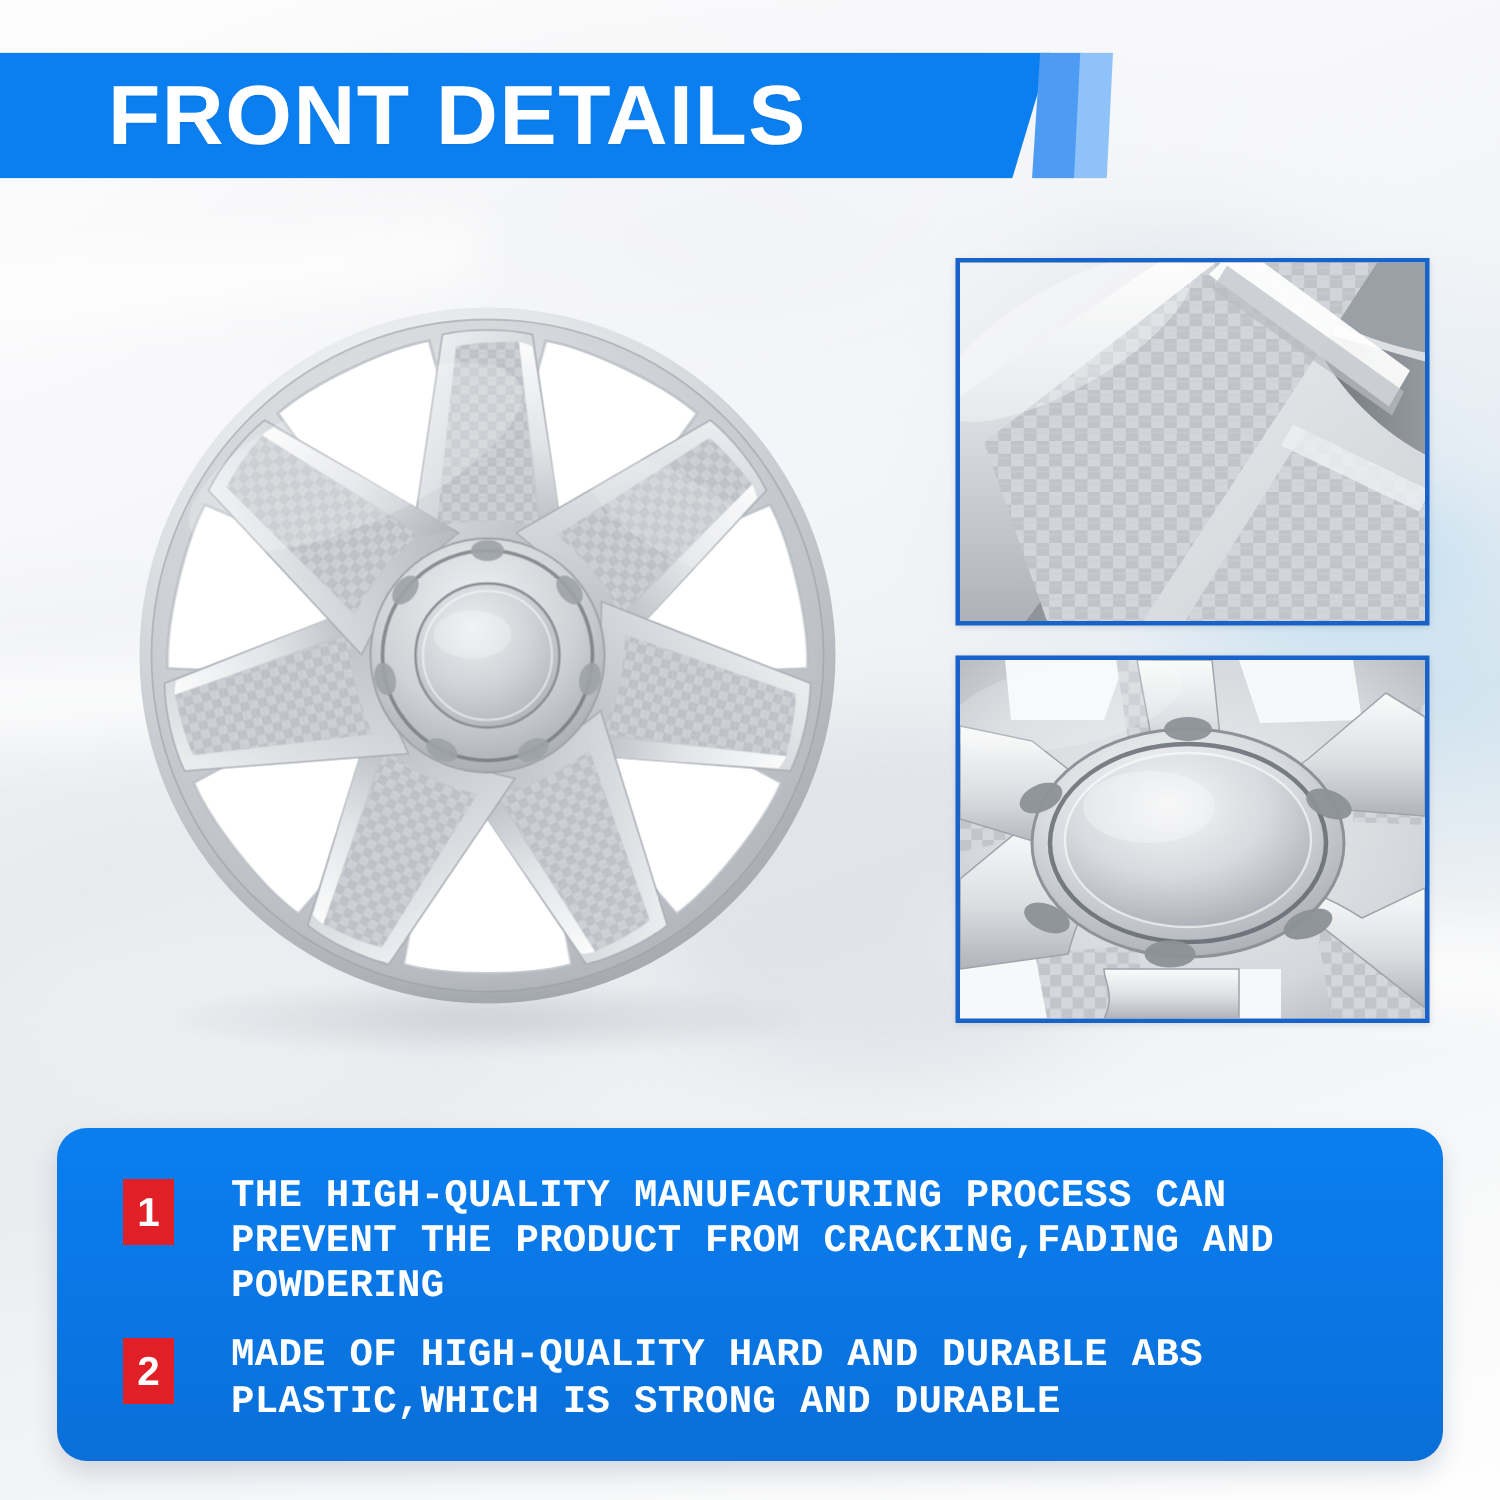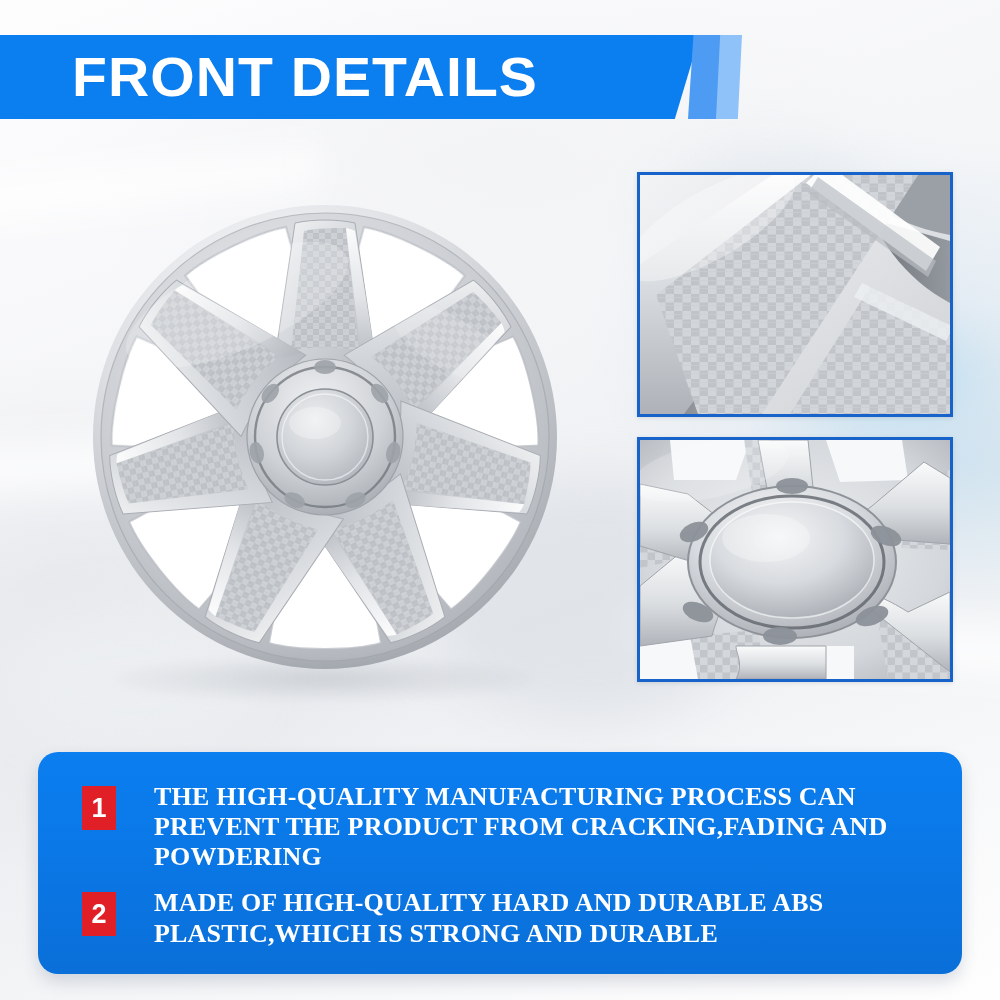--- a/index.html
+++ b/index.html
@@ -155,21 +155,21 @@
     margin-top: 4px;
     margin-left: 10px;
   }
   .feature-text {
     margin-left: 38px;
     color: #ffffff;
     font-size: 26px;
     font-weight: bold;
     line-height: 1.16;
     letter-spacing: 0.2px;
-    font-family: Liberation Serif, serif;
+    font-family: Liberation Mono, monospace;
     transform: scaleX(1.0);
     transform-origin: left top;
     max-width: 790px;
   }
 </style>
 </head>
 <body>
 
 <div class="page">
 

